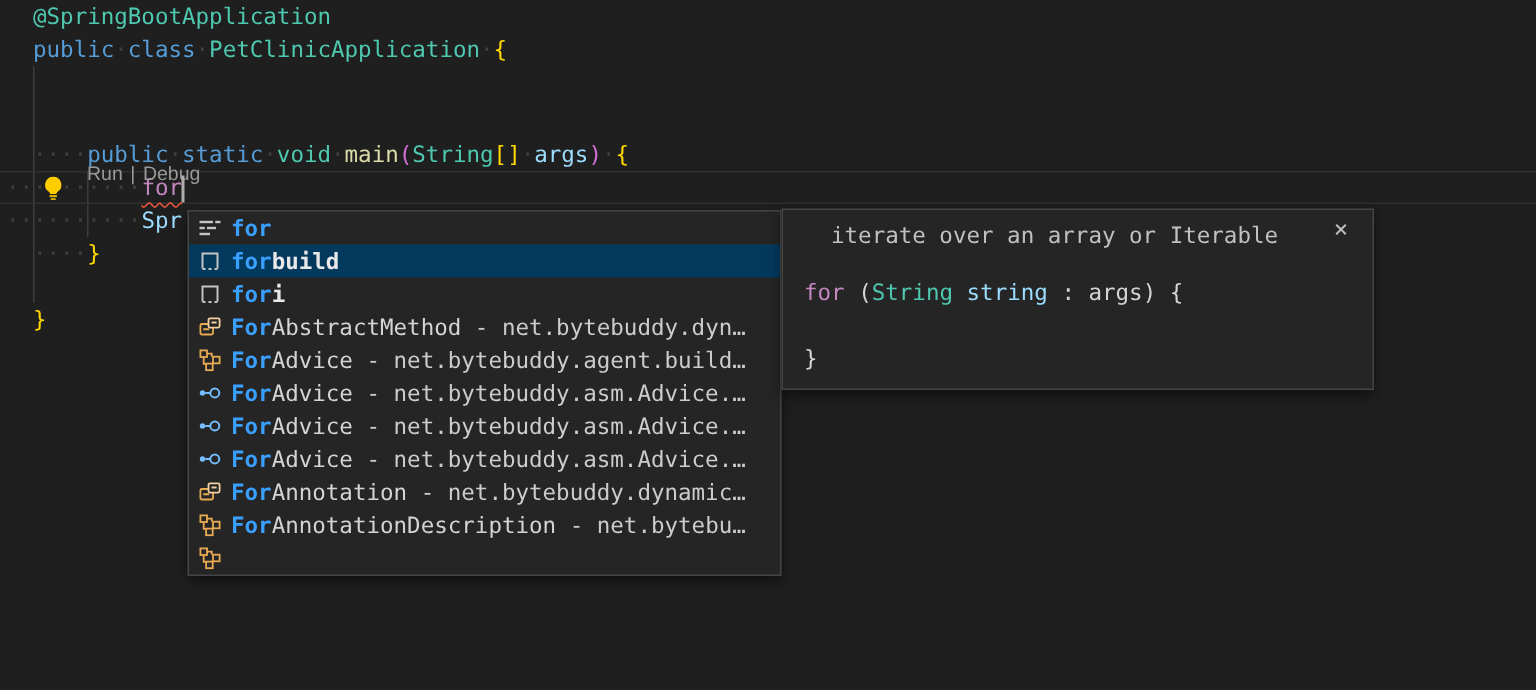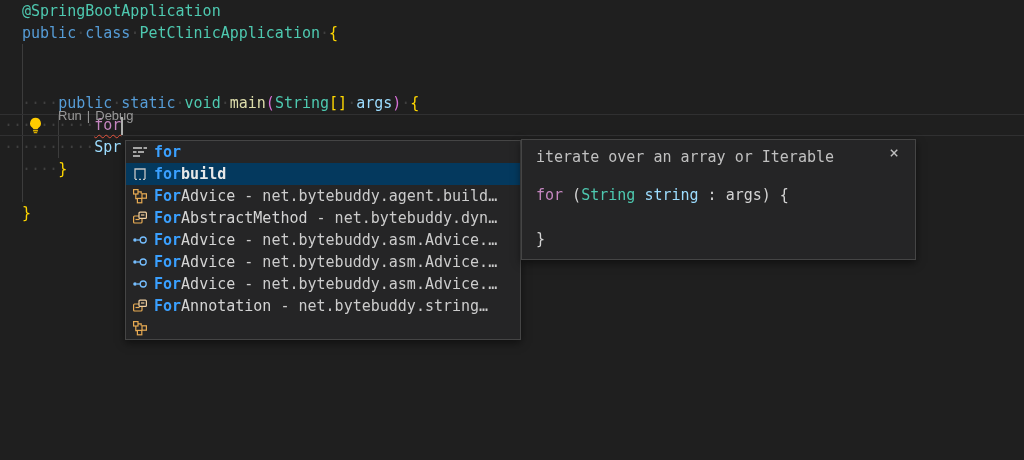--- a/index.html
+++ b/index.html
@@ -26,21 +26,21 @@
   .sugg-row.selected{background:#04395e;}
   .sugg-icon{width:16px;height:16px;flex:0 0 16px;margin-right:6px;}
   .sugg-label{white-space:pre;overflow:hidden;}
   .sugg-match{color:#3aa0ff;font-weight:600;}
   .sugg-rest{color:#d4d4d4;}
   .bold-label .sugg-rest{font-weight:600;color:#e8e8e8;}
   .sugg-detail{color:#cccccc;}
   
   .docs{position:absolute;left:521px;top:139px;width:395px;height:121px;background:#252526;
         border:1px solid #454545;box-shadow:0 3px 8px rgba(0,0,0,.5);box-sizing:border-box;}
-  .docs-title{position:absolute;left:14px;top:6px;height:22px;line-height:22px;color:#c0c0c0;white-space:pre;}
+  .docs-title{position:absolute;left:32px;top:6px;height:22px;line-height:22px;color:#c0c0c0;white-space:pre;}
   .docs-close{position:absolute;right:12px;top:4px;width:18px;height:18px;line-height:18px;
               text-align:center;color:#c0c0c0;font-size:16px;cursor:pointer;}
   .docs-code-line{position:absolute;left:14px;height:22px;line-height:22px;white-space:pre;text-align:right;}
 </style>
 </head>
 <body>
 
 <div id="screen">
 
   <div class="indent-guide" style="left:22px;top:44px;height:158px;"></div>
@@ -85,43 +85,52 @@
       </div>
       <div class="sugg-row selected bold-label">
         <span class="sugg-icon"><svg viewBox="0 0 16 16">
             <g stroke="#c5c5c5" fill="none" stroke-width="1.3">
               <path d="M3 13V3h10v10"></path>
               <path d="M3 13.3h10" stroke-dasharray="2 2"></path>
             </g>
           </svg></span>
         <span class="sugg-label"><span class="sugg-match">for</span><span class="sugg-rest">build</span><span class="sugg-detail"></span></span>
       </div>
-      <div class="sugg-row">
+      <div class="sugg-row bold-label">
         <span class="sugg-icon"><svg viewBox="0 0 16 16">
-            <g fill="none" stroke="#e8ab53" stroke-width="1.2">
-              <rect x="1.6" y="1.6" width="4.4" height="4.4"></rect>
-              <rect x="10" y="5.8" width="4.4" height="4.4"></rect>
-              <rect x="5.4" y="10.4" width="4.4" height="4.4"></rect>
-              <path d="M3.8 6v4.6h1.6M6 3.8h3.2v2"></path>
+            <g stroke="#c5c5c5" fill="none" stroke-width="1.3">
+              <path d="M3 13V3h10v10"></path>
+              <path d="M3 13.3h10" stroke-dasharray="2 2"></path>
             </g>
           </svg></span>
-        <span class="sugg-label"><span class="sugg-match">For</span><span class="sugg-rest">Advice</span><span class="sugg-detail"> - net.bytebuddy.agent.build…</span></span>
+        <span class="sugg-label"><span class="sugg-match">for</span><span class="sugg-rest">i</span><span class="sugg-detail"></span></span>
       </div>
       <div class="sugg-row">
         <span class="sugg-icon"><svg viewBox="0 0 16 16">
             <g stroke="#e8ab53" fill="none" stroke-width="1.2">
               <rect x="1.6" y="6" width="8.4" height="7" rx="1"></rect>
               <path d="M3.5 9.5h4"></path>
             </g>
             <g stroke="#f2d0a0" stroke-width="1.2">
               <rect x="7" y="2.2" width="7.4" height="6.2" rx="1" fill="#252526"></rect>
               <path d="M9 5h3.4" fill="none"></path>
             </g>
           </svg></span>
         <span class="sugg-label"><span class="sugg-match">For</span><span class="sugg-rest">AbstractMethod</span><span class="sugg-detail"> - net.bytebuddy.dyn…</span></span>
+      </div>
+      <div class="sugg-row">
+        <span class="sugg-icon"><svg viewBox="0 0 16 16">
+            <g fill="none" stroke="#e8ab53" stroke-width="1.2">
+              <rect x="1.6" y="1.6" width="4.4" height="4.4"></rect>
+              <rect x="10" y="5.8" width="4.4" height="4.4"></rect>
+              <rect x="5.4" y="10.4" width="4.4" height="4.4"></rect>
+              <path d="M3.8 6v4.6h1.6M6 3.8h3.2v2"></path>
+            </g>
+          </svg></span>
+        <span class="sugg-label"><span class="sugg-match">For</span><span class="sugg-rest">Advice</span><span class="sugg-detail"> - net.bytebuddy.agent.build…</span></span>
       </div>
       <div class="sugg-row">
         <span class="sugg-icon"><svg viewBox="0 0 16 16">
             <circle cx="3" cy="8" r="1.8" fill="#75beff"></circle>
             <line x1="4.8" y1="8" x2="8.2" y2="8" stroke="#75beff" stroke-width="1.3"></line>
             <circle cx="11.2" cy="8" r="3" fill="none" stroke="#75beff" stroke-width="1.3"></circle>
           </svg></span>
         <span class="sugg-label"><span class="sugg-match">For</span><span class="sugg-rest">Advice</span><span class="sugg-detail"> - net.bytebuddy.asm.Advice.…</span></span>
       </div>
       <div class="sugg-row">
@@ -144,21 +153,32 @@
         <span class="sugg-icon"><svg viewBox="0 0 16 16">
             <g stroke="#e8ab53" fill="none" stroke-width="1.2">
               <rect x="1.6" y="6" width="8.4" height="7" rx="1"></rect>
               <path d="M3.5 9.5h4"></path>
             </g>
             <g stroke="#f2d0a0" stroke-width="1.2">
               <rect x="7" y="2.2" width="7.4" height="6.2" rx="1" fill="#252526"></rect>
               <path d="M9 5h3.4" fill="none"></path>
             </g>
           </svg></span>
-        <span class="sugg-label"><span class="sugg-match">For</span><span class="sugg-rest">Annotation</span><span class="sugg-detail"> - net.bytebuddy.string…</span></span>
+        <span class="sugg-label"><span class="sugg-match">For</span><span class="sugg-rest">Annotation</span><span class="sugg-detail"> - net.bytebuddy.dynamic…</span></span>
+      </div>
+      <div class="sugg-row">
+        <span class="sugg-icon"><svg viewBox="0 0 16 16">
+            <g fill="none" stroke="#e8ab53" stroke-width="1.2">
+              <rect x="1.6" y="1.6" width="4.4" height="4.4"></rect>
+              <rect x="10" y="5.8" width="4.4" height="4.4"></rect>
+              <rect x="5.4" y="10.4" width="4.4" height="4.4"></rect>
+              <path d="M3.8 6v4.6h1.6M6 3.8h3.2v2"></path>
+            </g>
+          </svg></span>
+        <span class="sugg-label"><span class="sugg-match">For</span><span class="sugg-rest">AnnotationDescription</span><span class="sugg-detail"> - net.bytebu…</span></span>
       </div>
       <div class="sugg-row">
         <span class="sugg-icon"><svg viewBox="0 0 16 16">
             <g fill="none" stroke="#e8ab53" stroke-width="1.2">
               <rect x="1.6" y="1.6" width="4.4" height="4.4"></rect>
               <rect x="10" y="5.8" width="4.4" height="4.4"></rect>
               <rect x="5.4" y="10.4" width="4.4" height="4.4"></rect>
               <path d="M3.8 6v4.6h1.6M6 3.8h3.2v2"></path>
             </g>
           </svg></span>

